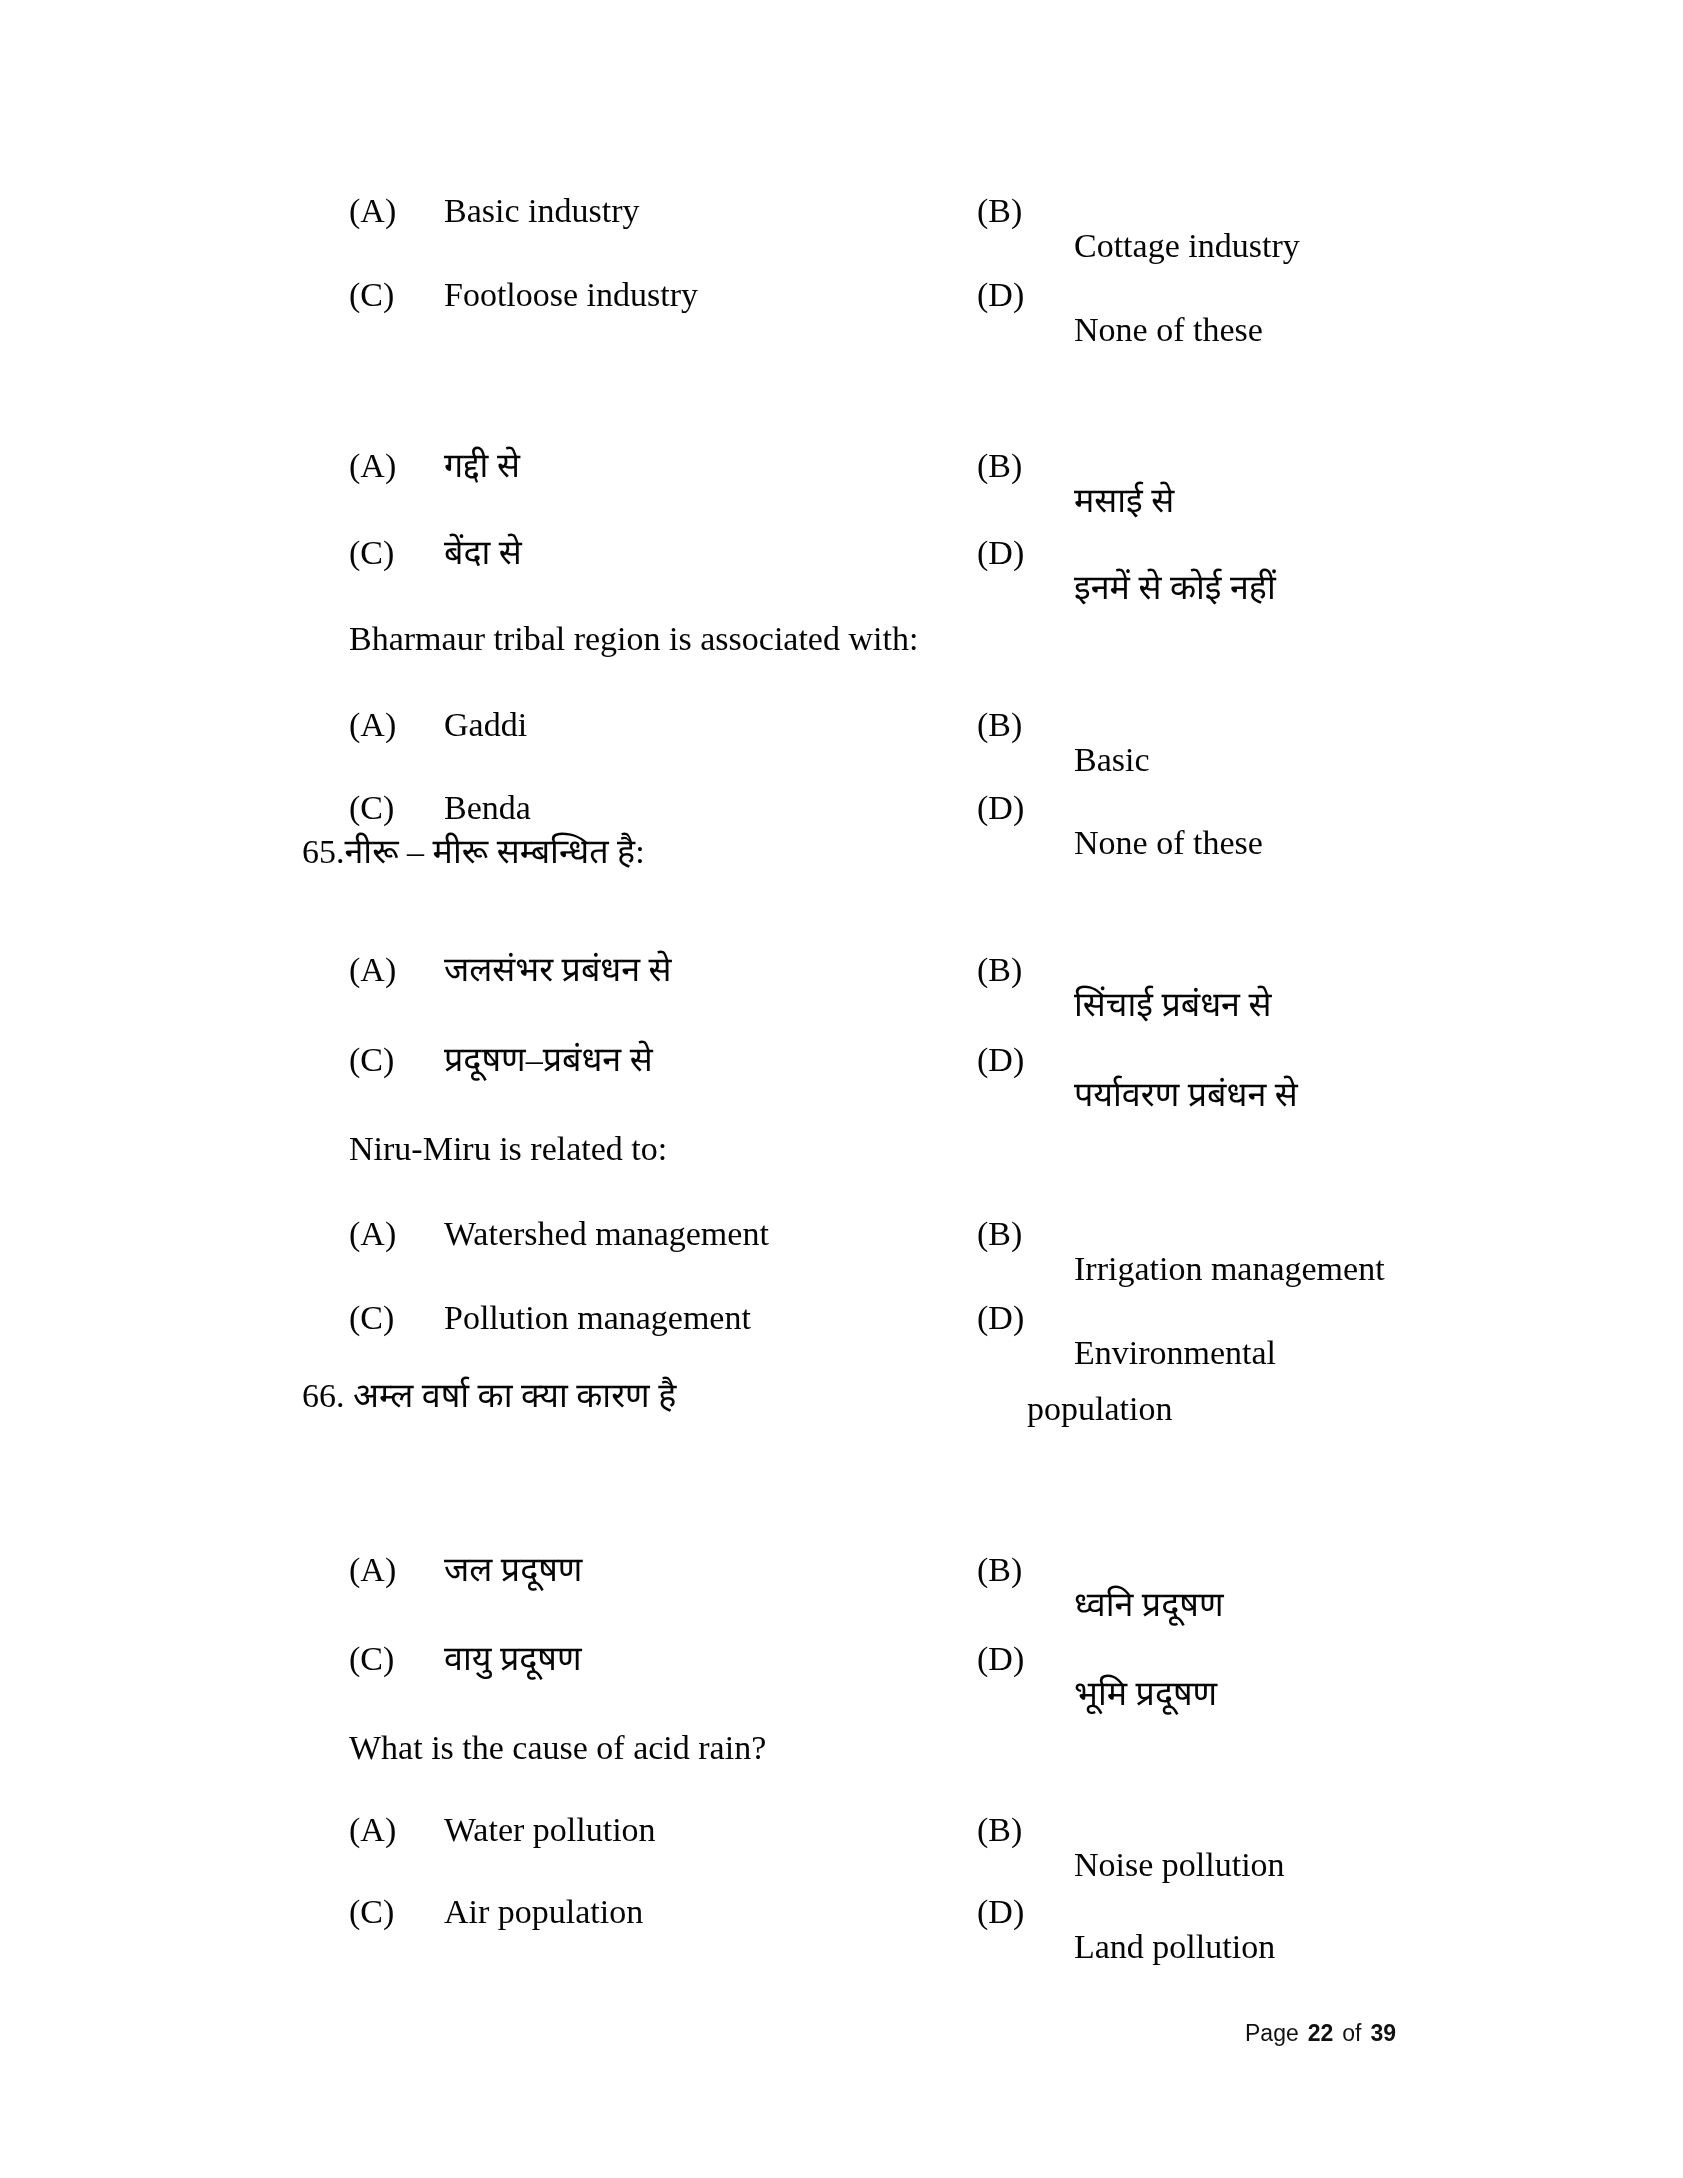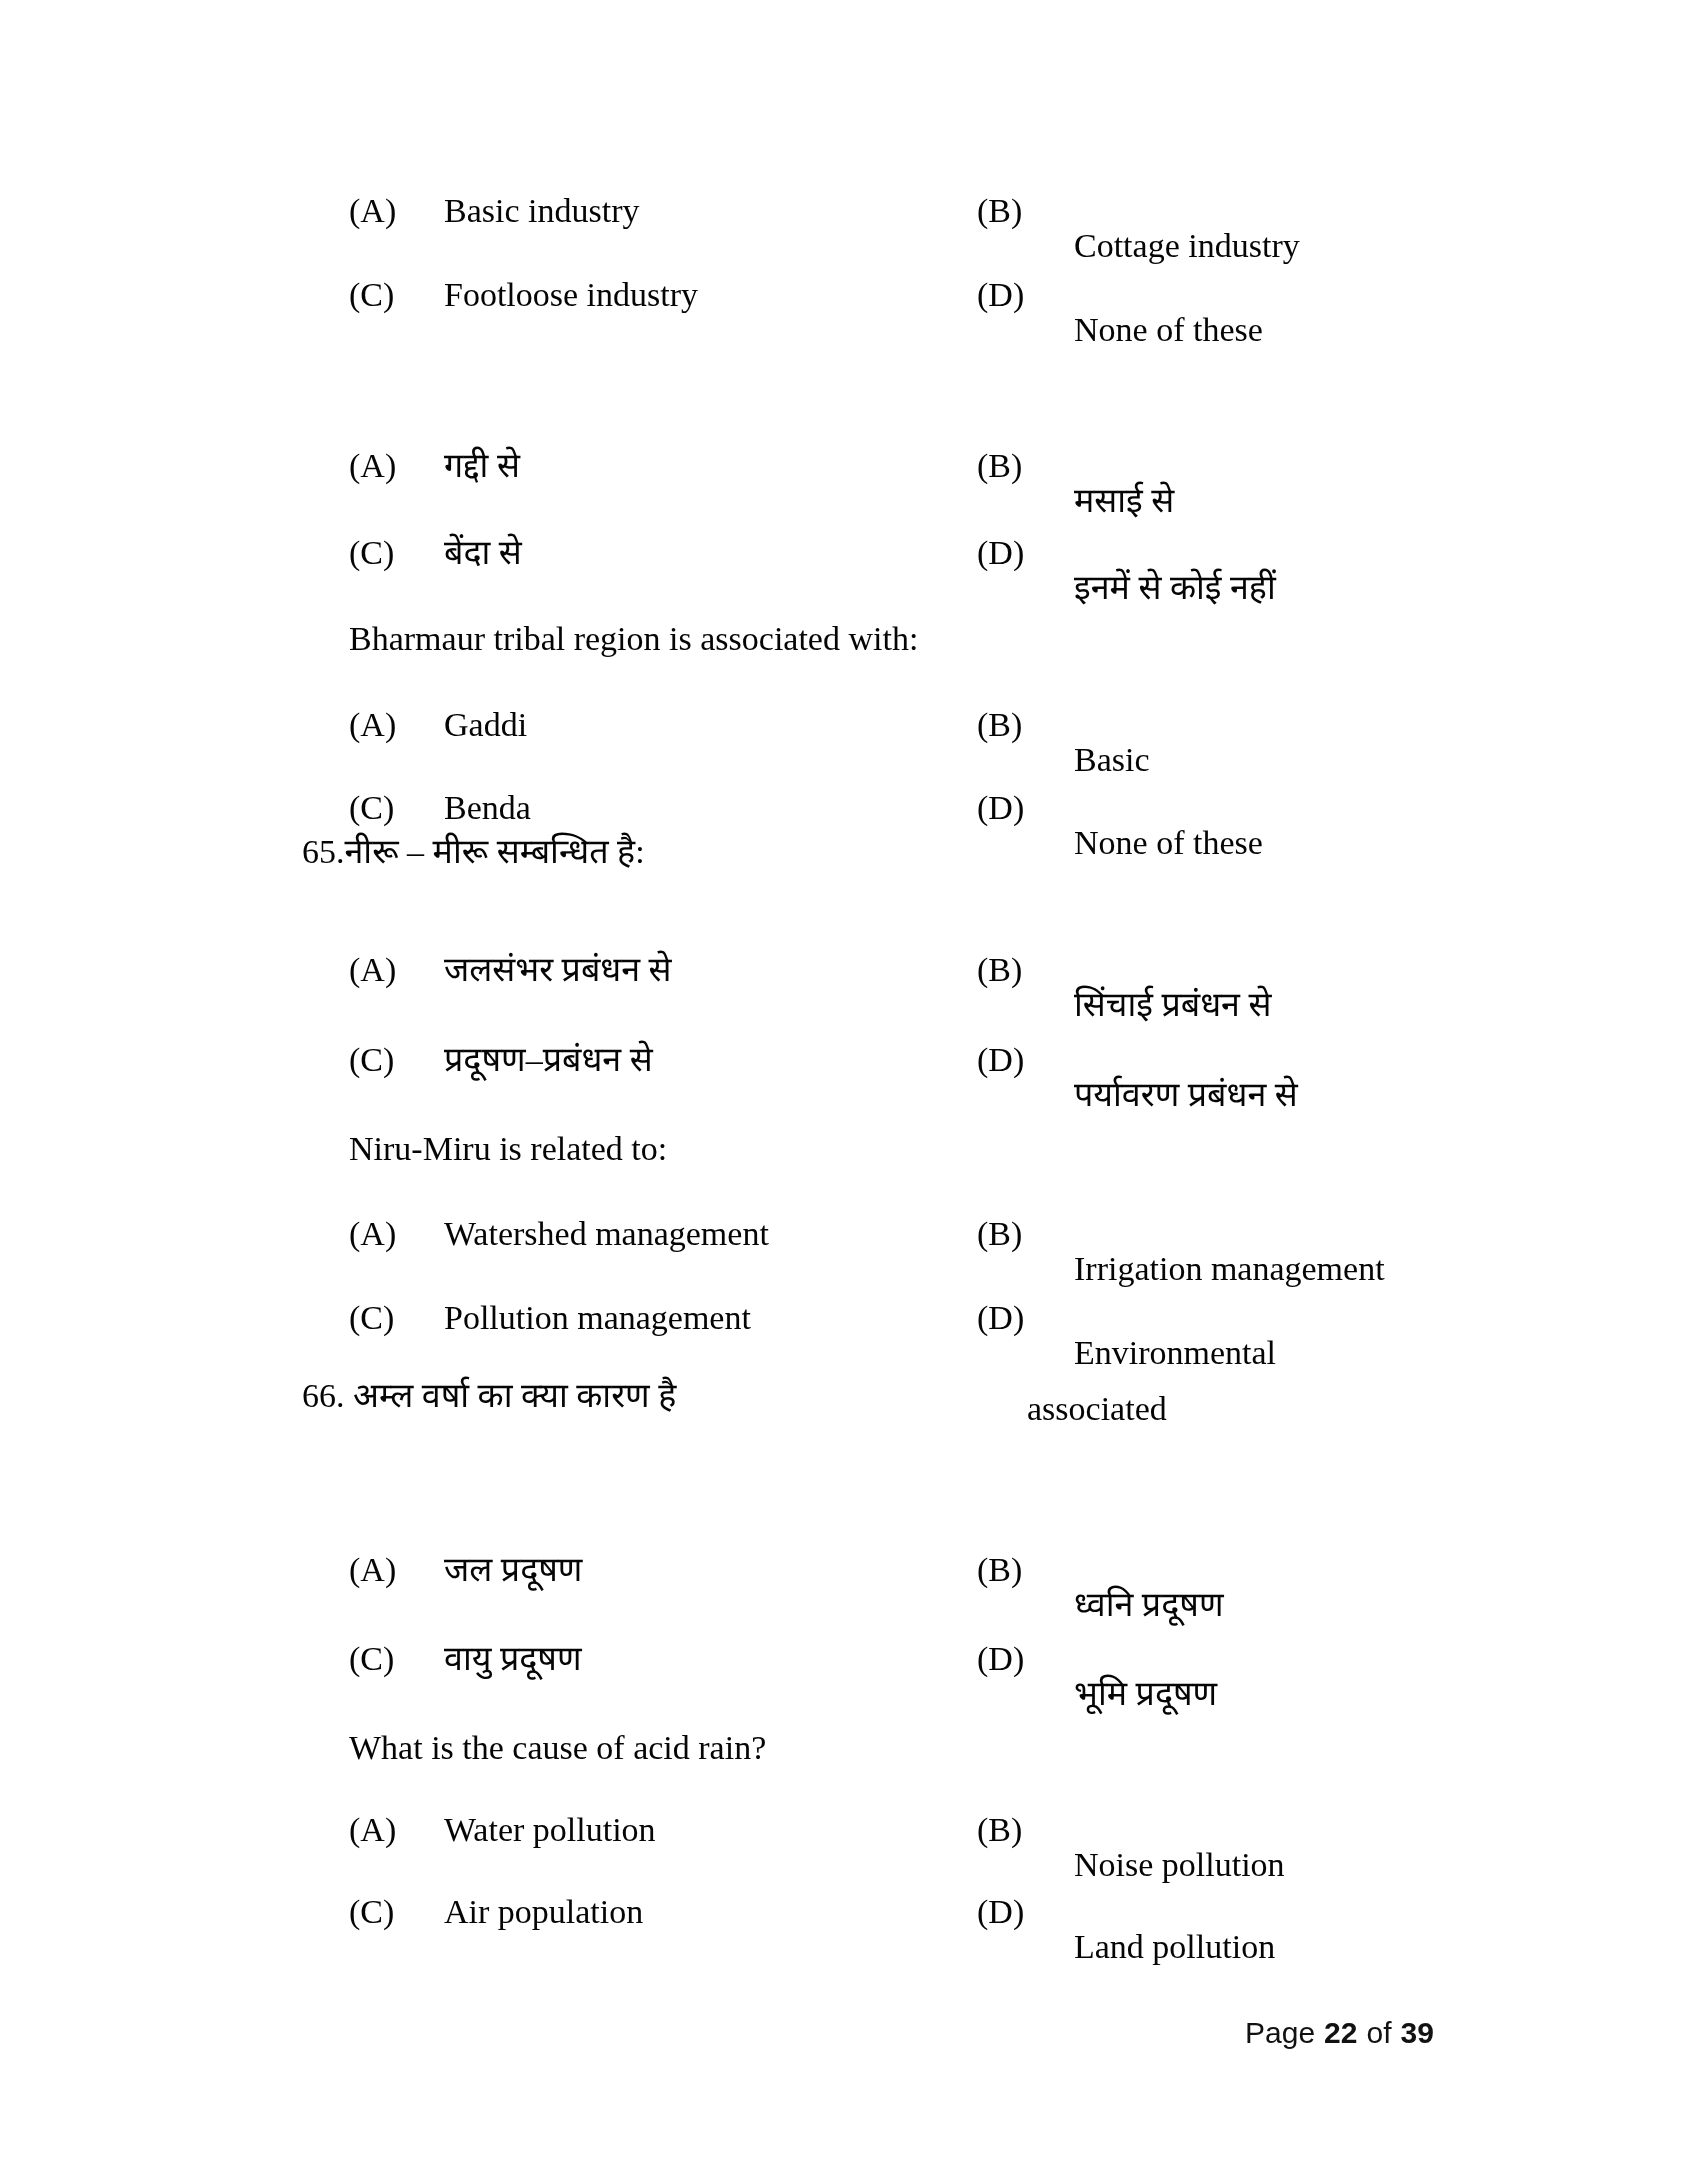--- a/index.html
+++ b/index.html
@@ -15,21 +15,21 @@
   .hi{font-family:"Liberation Serif","DejaVu Sans", serif;}
   .cA{left:349px;}   
   .tA{left:444px;}   
   .cB{left:977px;}   
   .tB{left:1074px;margin-top:35px;}  
   .q{left:302px;}    
   .sub{left:349px;text-align:right;}  
   .cont{left:1027px;}
   .footer{
     position:absolute;left:1245px;top:2016px;
-    font-family:"Liberation Sans", sans-serif;font-size:30px;line-height:34px;
+    font-family:"Liberation Sans", sans-serif;font-size:23px;line-height:34px;
     color:#111111;display:flex;gap:9px;white-space:nowrap;
   }
   .footer .b{font-weight:700;}
 </style>
 </head>
 <body>
 
 <div class="page">
 
   <div class="line" style="top:191px">
@@ -99,21 +99,21 @@
     <span class="cB en">(B)</span>
     <span class="tB en">Irrigation management</span>
   </div>
   <div class="line" style="top:1298px">
     <span class="cA en">(C)</span>
     <span class="tA en">Pollution management</span>
     <span class="cB en">(D)</span>
     <span class="tB en">Environmental</span>
   </div>
   <div class="line" style="top:1389px">
-    <span class="cont en">associated</span>
+    <span class="cont en">population</span>
   </div>
 
   <div class="line" style="top:1376px">
     <span class="q hi">66. अम्ल वर्षा का क्या कारण है</span>
   </div>
   <div class="line" style="top:1550px">
     <span class="cA en">(A)</span>
     <span class="tA hi">जल प्रदूषण</span>
     <span class="cB en">(B)</span>
     <span class="tB hi">ध्वनि प्रदूषण</span>

